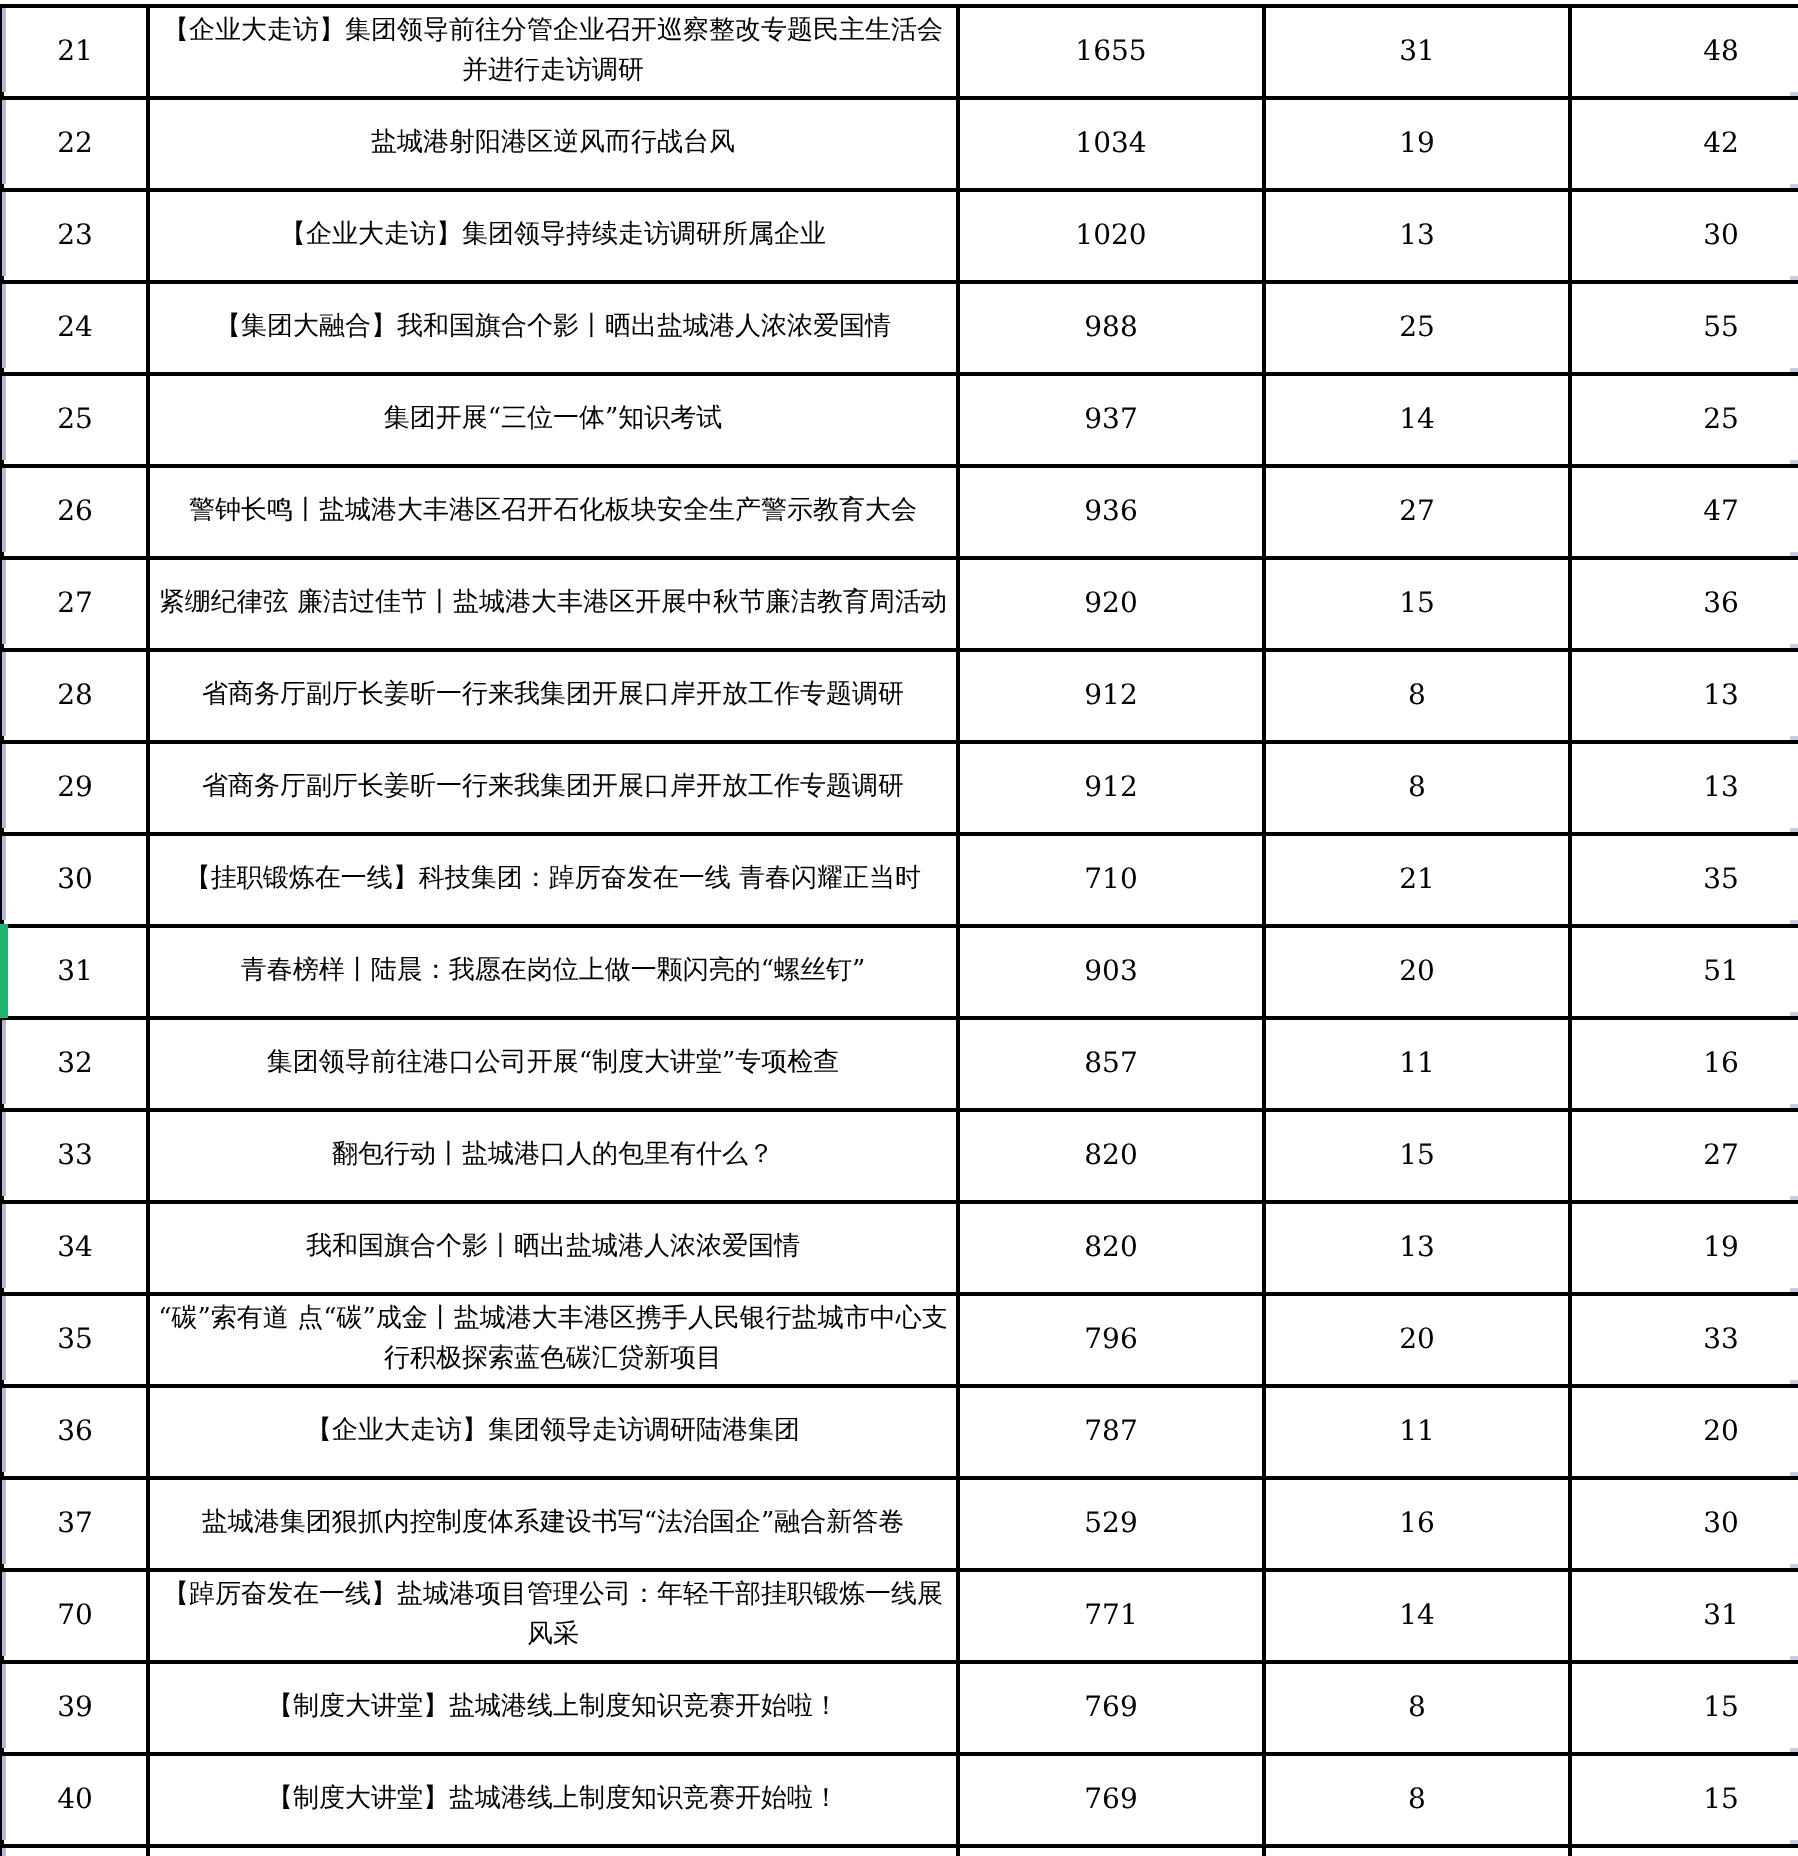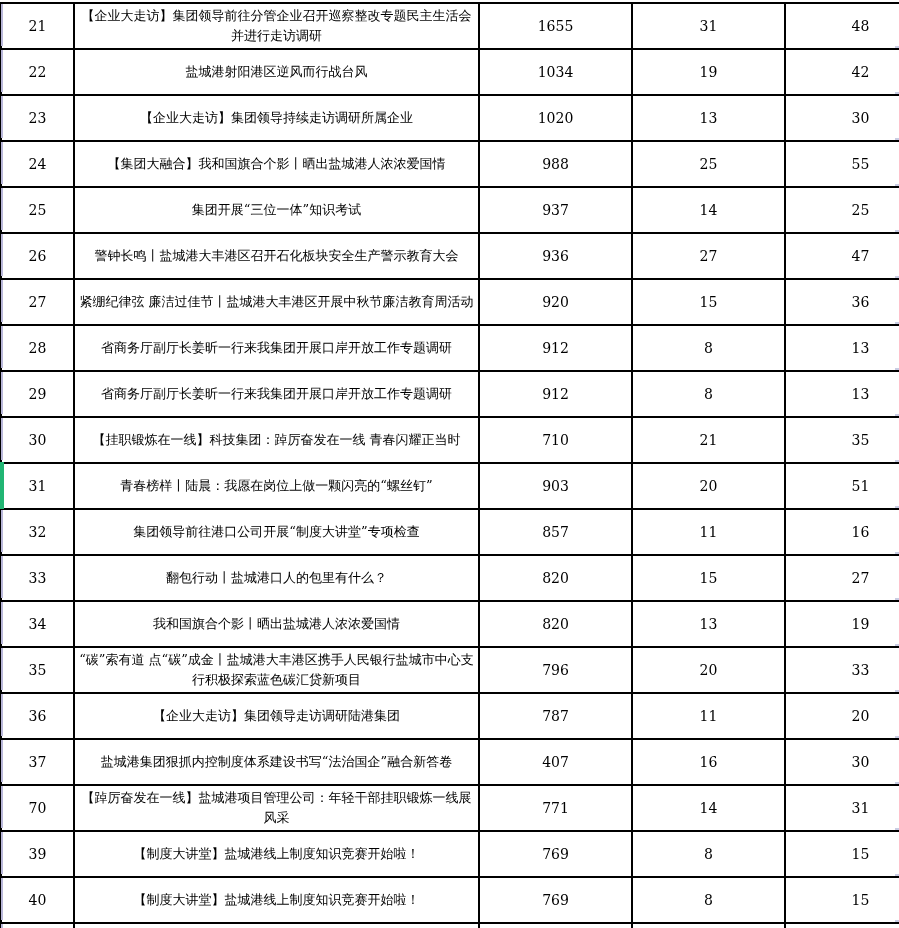--- a/index.html
+++ b/index.html
@@ -161,21 +161,21 @@
         <tr>
           <td class="col-num">36</td>
           <td class="col-title">【企业大走访】集团领导走访调研陆港集团</td>
           <td class="col-v1">787</td>
           <td class="col-v2">11</td>
           <td class="col-v3">20</td>
         </tr>
         <tr>
           <td class="col-num">37</td>
           <td class="col-title">盐城港集团狠抓内控制度体系建设书写“法治国企”融合新答卷</td>
-          <td class="col-v1">407</td>
+          <td class="col-v1">529</td>
           <td class="col-v2">16</td>
           <td class="col-v3">30</td>
         </tr>
         <tr>
           <td class="col-num">70</td>
           <td class="col-title">【踔厉奋发在一线】盐城港项目管理公司：年轻干部挂职锻炼一线展风采</td>
           <td class="col-v1">771</td>
           <td class="col-v2">14</td>
           <td class="col-v3">31</td>
         </tr>

